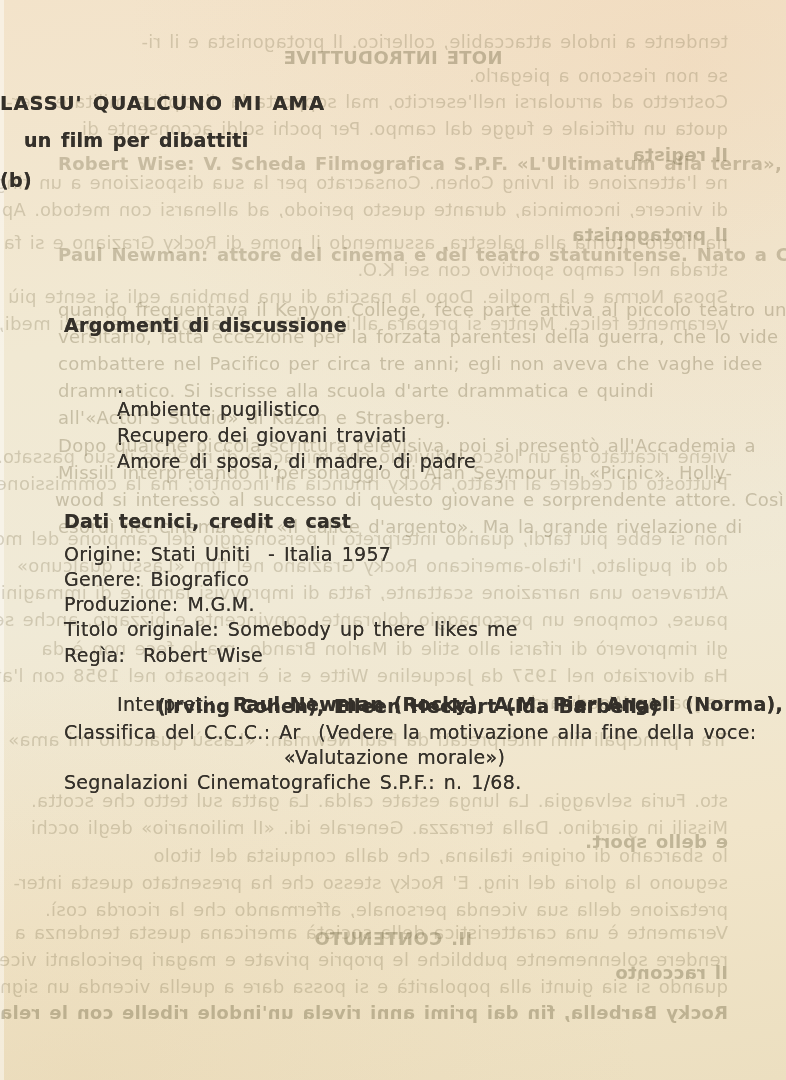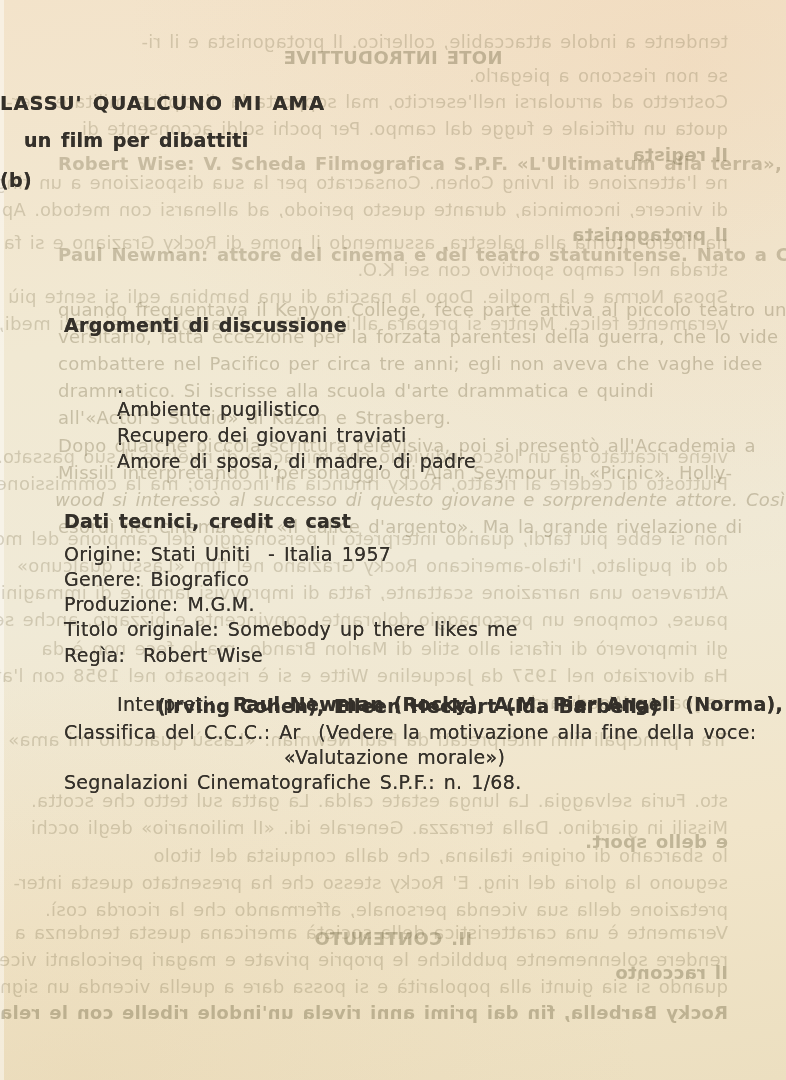--- a/index.html
+++ b/index.html
@@ -90,21 +90,21 @@
   <div class="ghost ghost-d" id="ghost-d">
       <span class="gl gb" style="top: 155px; left: 58px;">Robert Wise: V. Scheda Filmografica S.P.F. «L'Ultimatum alla terra», p. 2.</span>
       <span class="gl gb" style="top: 246px; left: 58px;">Paul Newman: attore del cinema e del teatro statunitense. Nato a Cleveland,</span>
       <span class="gl" style="top: 301px; left: 58px;">quando frequentava il Kenyon College, fece parte attiva al piccolo teatro uni-</span>
       <span class="gl" style="top: 328px; left: 58px; text-align: center;">versitario, fatta eccezione per la forzata parentesi della guerra, che lo vide</span>
       <span class="gl" style="top: 355px; left: 58px;">combattere nel Pacifico per circa tre anni; egli non aveva che vaghe idee</span>
       <span class="gl" style="top: 382px; left: 58px;">drammatico. Si iscrisse alla scuola d'arte drammatica e quindi</span>
       <span class="gl" style="top: 409px; left: 58px;">all'«Actor's Studio» di Kazan e Strasberg.</span>
       <span class="gl" style="top: 437px; left: 58px;">Dopo qualche piccola scrittura televisiva, poi si presentò all'Accademia a</span>
       <span class="gl" style="top: 464px; left: 58px;">Missili interpretando il personaggio di Alan Seymour in «Picnic». Holly-</span>
-      <span class="gl" style="top: 491px; left: 55px; font-style: italic;">wood si interessò al successo di questo giovane e sorprendente attore. Così</span>
+      <span class="gl" style="top: 491px; left: 55px;">wood si interessò al successo di questo giovane e sorprendente attore. Così</span>
       <span class="gl" style="top: 518px; left: 58px;">esordì nel cinema con «Il calice d'argento». Ma la grande rivelazione di</span>
     </div>
 
   <div class="ink">
 
     <div class="tline bold center" style="top:92px;font-size:19.5px;letter-spacing:1px;">LASSU' QUALCUNO MI AMA</div>
 
     <div class="tline bold center" style="top:129px;margin-left:24px;">un film per dibattiti</div>
 
     <div class="tline bold center" style="top:169px;">(b)</div>

